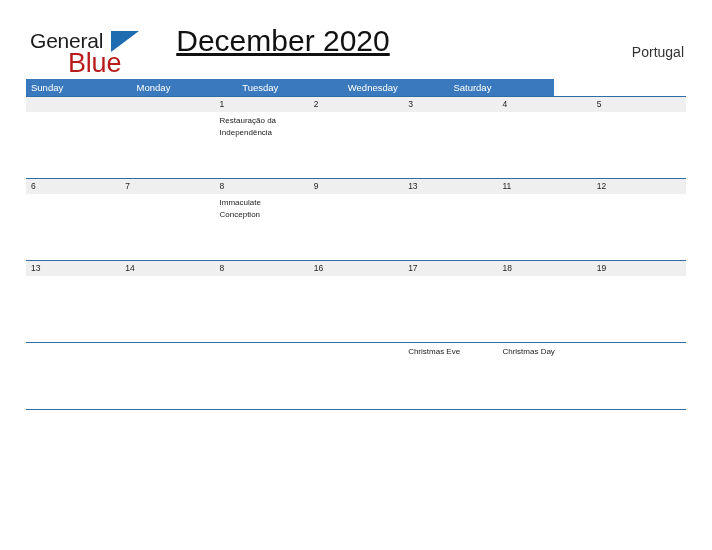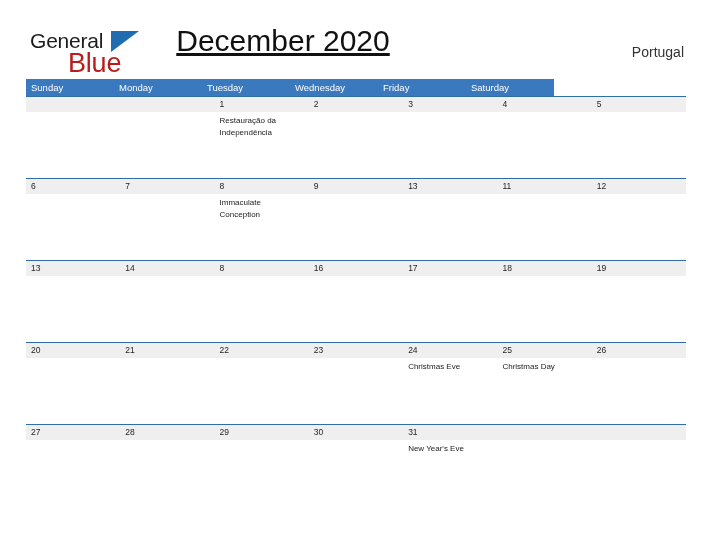--- a/index.html
+++ b/index.html
@@ -186,21 +186,20 @@
 
   </div>
 
   <div class="calendar">
 
     <div class="weekday-row">
       <div class="weekday-cell">Sunday</div>
       <div class="weekday-cell">Monday</div>
       <div class="weekday-cell">Tuesday</div>
       <div class="weekday-cell">Wednesday</div>
-      <div class="weekday-cell">Friday</div>
       <div class="weekday-cell">Saturday</div>
     </div>
 
     <div class="week-row">
       <div class="date-band">
         <div class="date-cell"></div>
         <div class="date-cell"></div>
         <div class="date-cell">1</div>
         <div class="date-cell">2</div>
         <div class="date-cell">3</div>
@@ -254,56 +253,29 @@
         <div class="event-cell"></div>
         <div class="event-cell"></div>
         <div class="event-cell"></div>
         <div class="event-cell"></div>
         <div class="event-cell"></div>
         <div class="event-cell"></div>
       </div>
     </div>
 
     <div class="week-row">
-      <div class="date-band">
-        <div class="date-cell">20</div>
-        <div class="date-cell">21</div>
-        <div class="date-cell">22</div>
-        <div class="date-cell">23</div>
-        <div class="date-cell">24</div>
-        <div class="date-cell">25</div>
-        <div class="date-cell">26</div>
-      </div>
       <div class="event-band">
         <div class="event-cell"></div>
         <div class="event-cell"></div>
         <div class="event-cell"></div>
         <div class="event-cell"></div>
         <div class="event-cell">Christmas Eve</div>
         <div class="event-cell">Christmas Day</div>
         <div class="event-cell"></div>
       </div>
     </div>
 
     <div class="week-row last">
-      <div class="date-band">
-        <div class="date-cell">27</div>
-        <div class="date-cell">28</div>
-        <div class="date-cell">29</div>
-        <div class="date-cell">30</div>
-        <div class="date-cell">31</div>
-        <div class="date-cell"></div>
-        <div class="date-cell"></div>
-      </div>
-      <div class="event-band">
-        <div class="event-cell"></div>
-        <div class="event-cell"></div>
-        <div class="event-cell"></div>
-        <div class="event-cell"></div>
-        <div class="event-cell">New Year's Eve</div>
-        <div class="event-cell"></div>
-        <div class="event-cell"></div>
-      </div>
     </div>
 
   </div>
 
 </div>
 
 </body></html>

